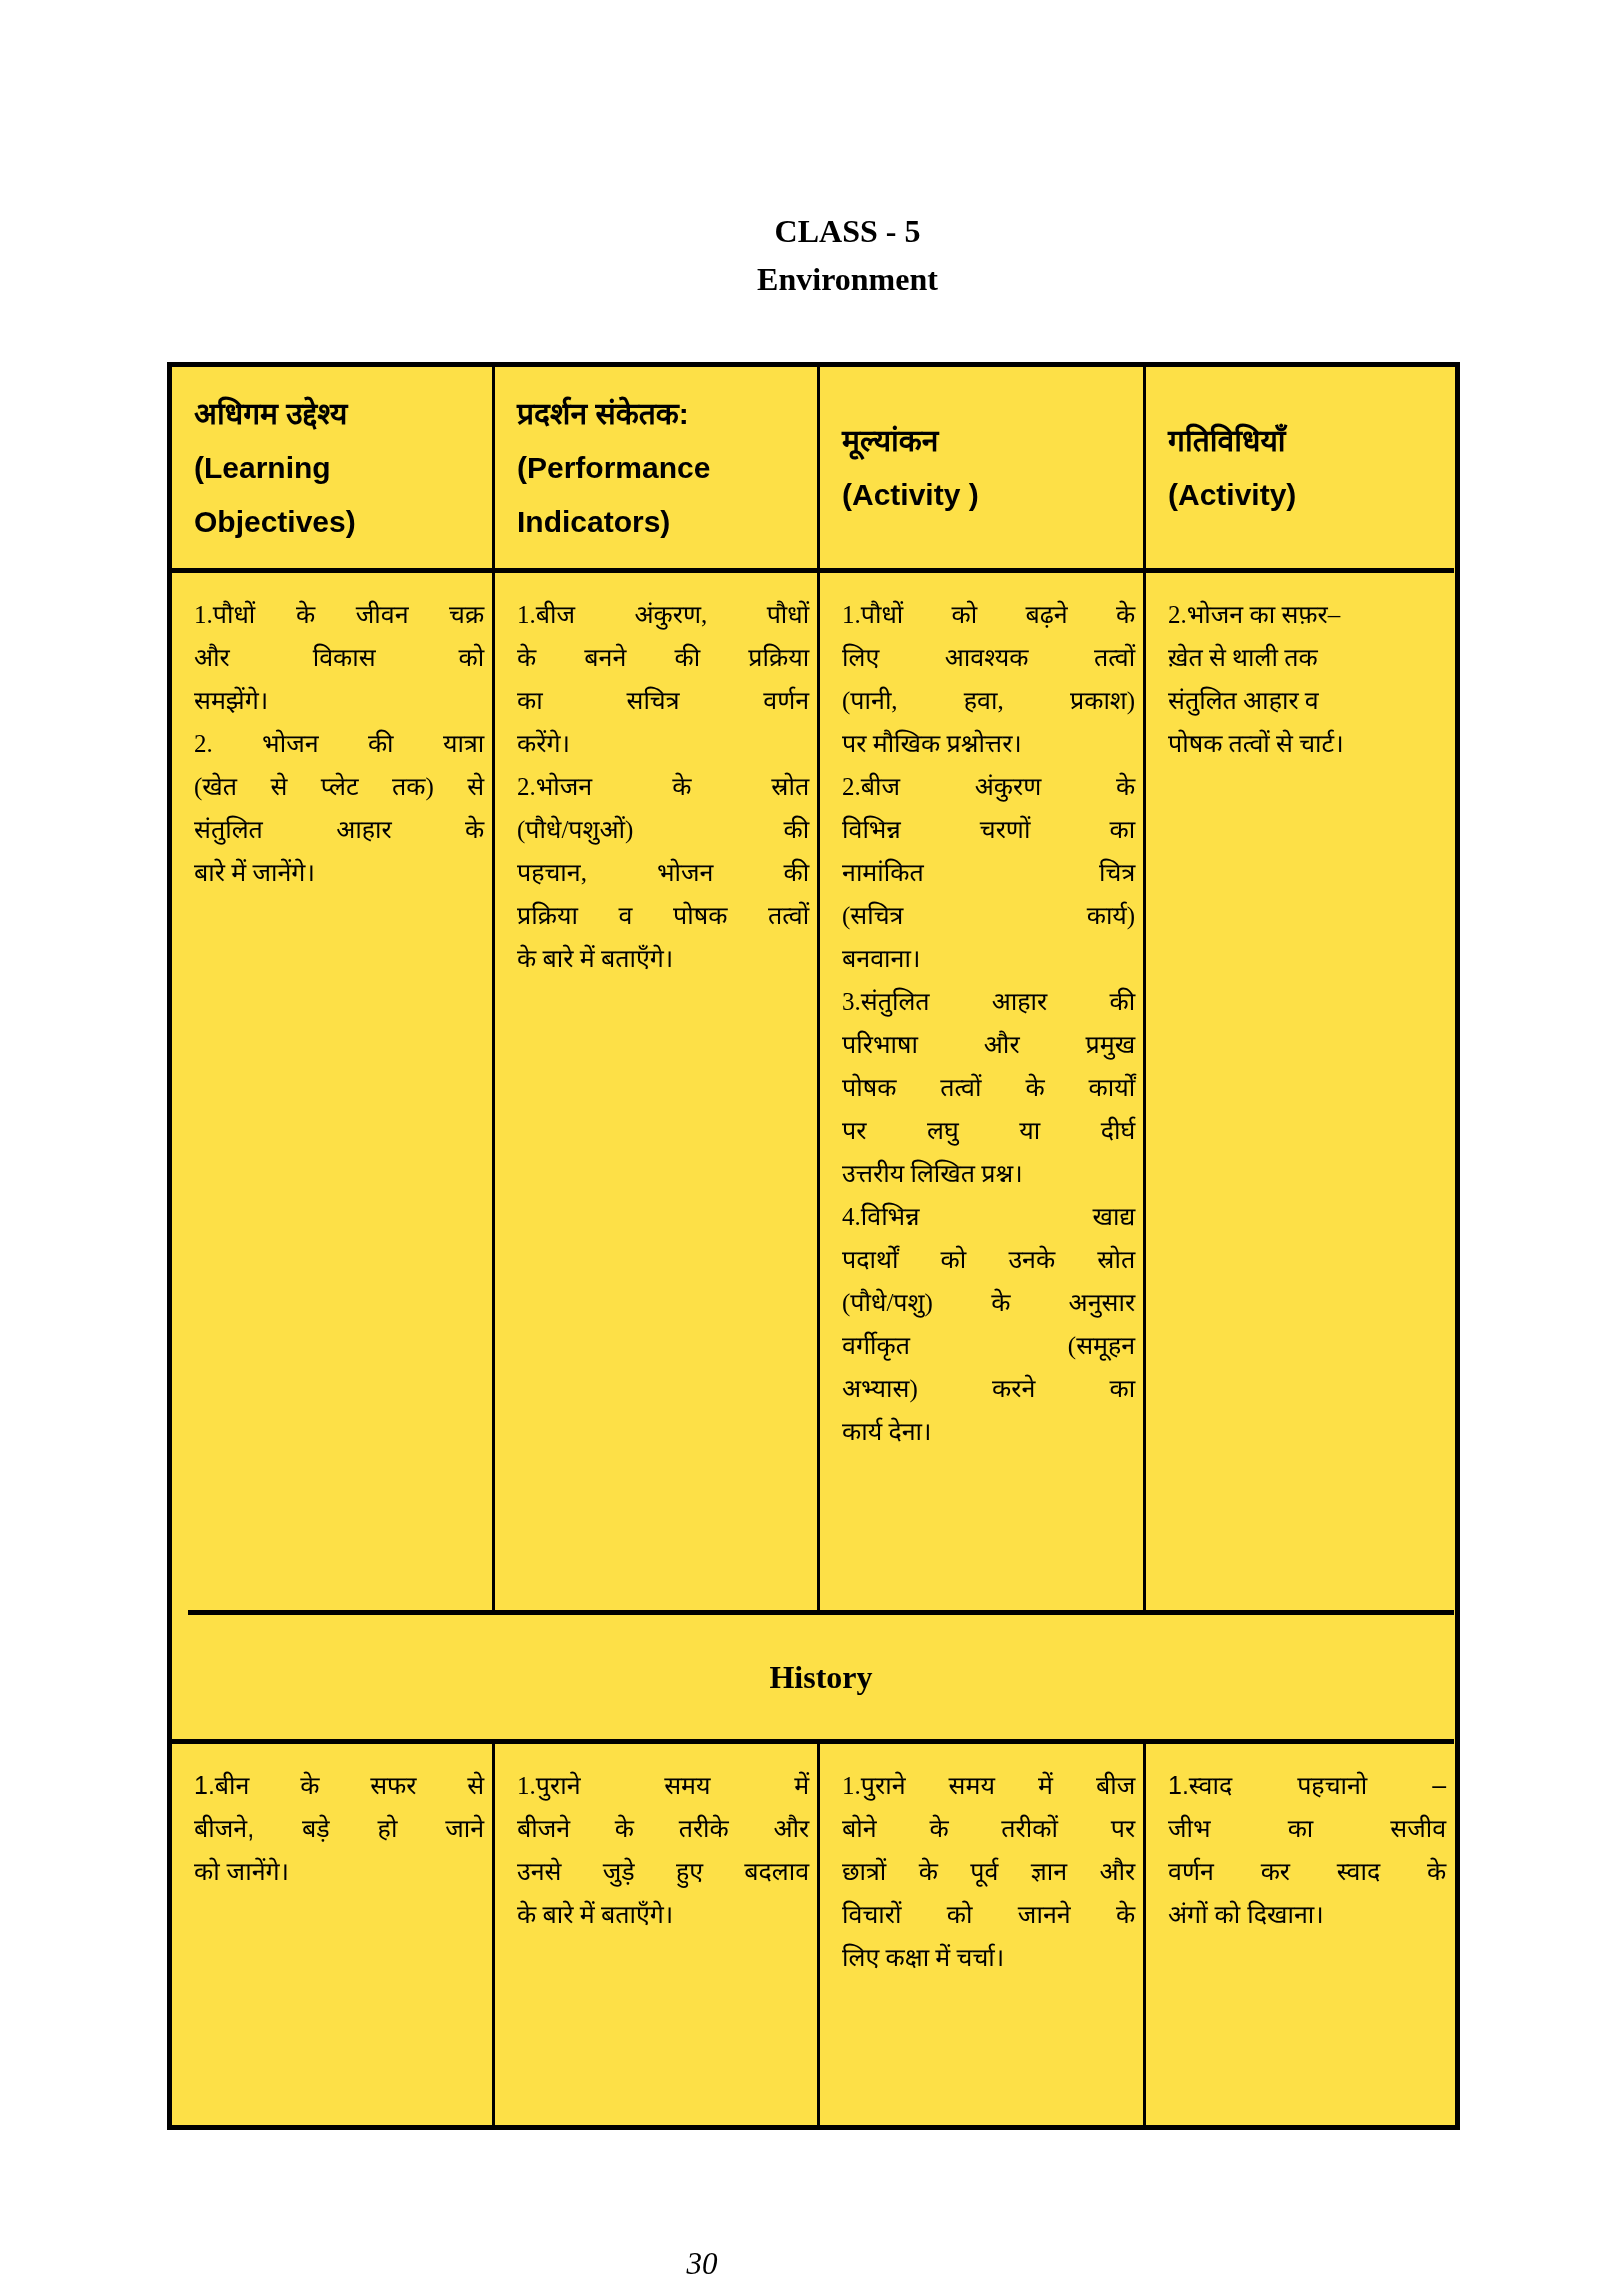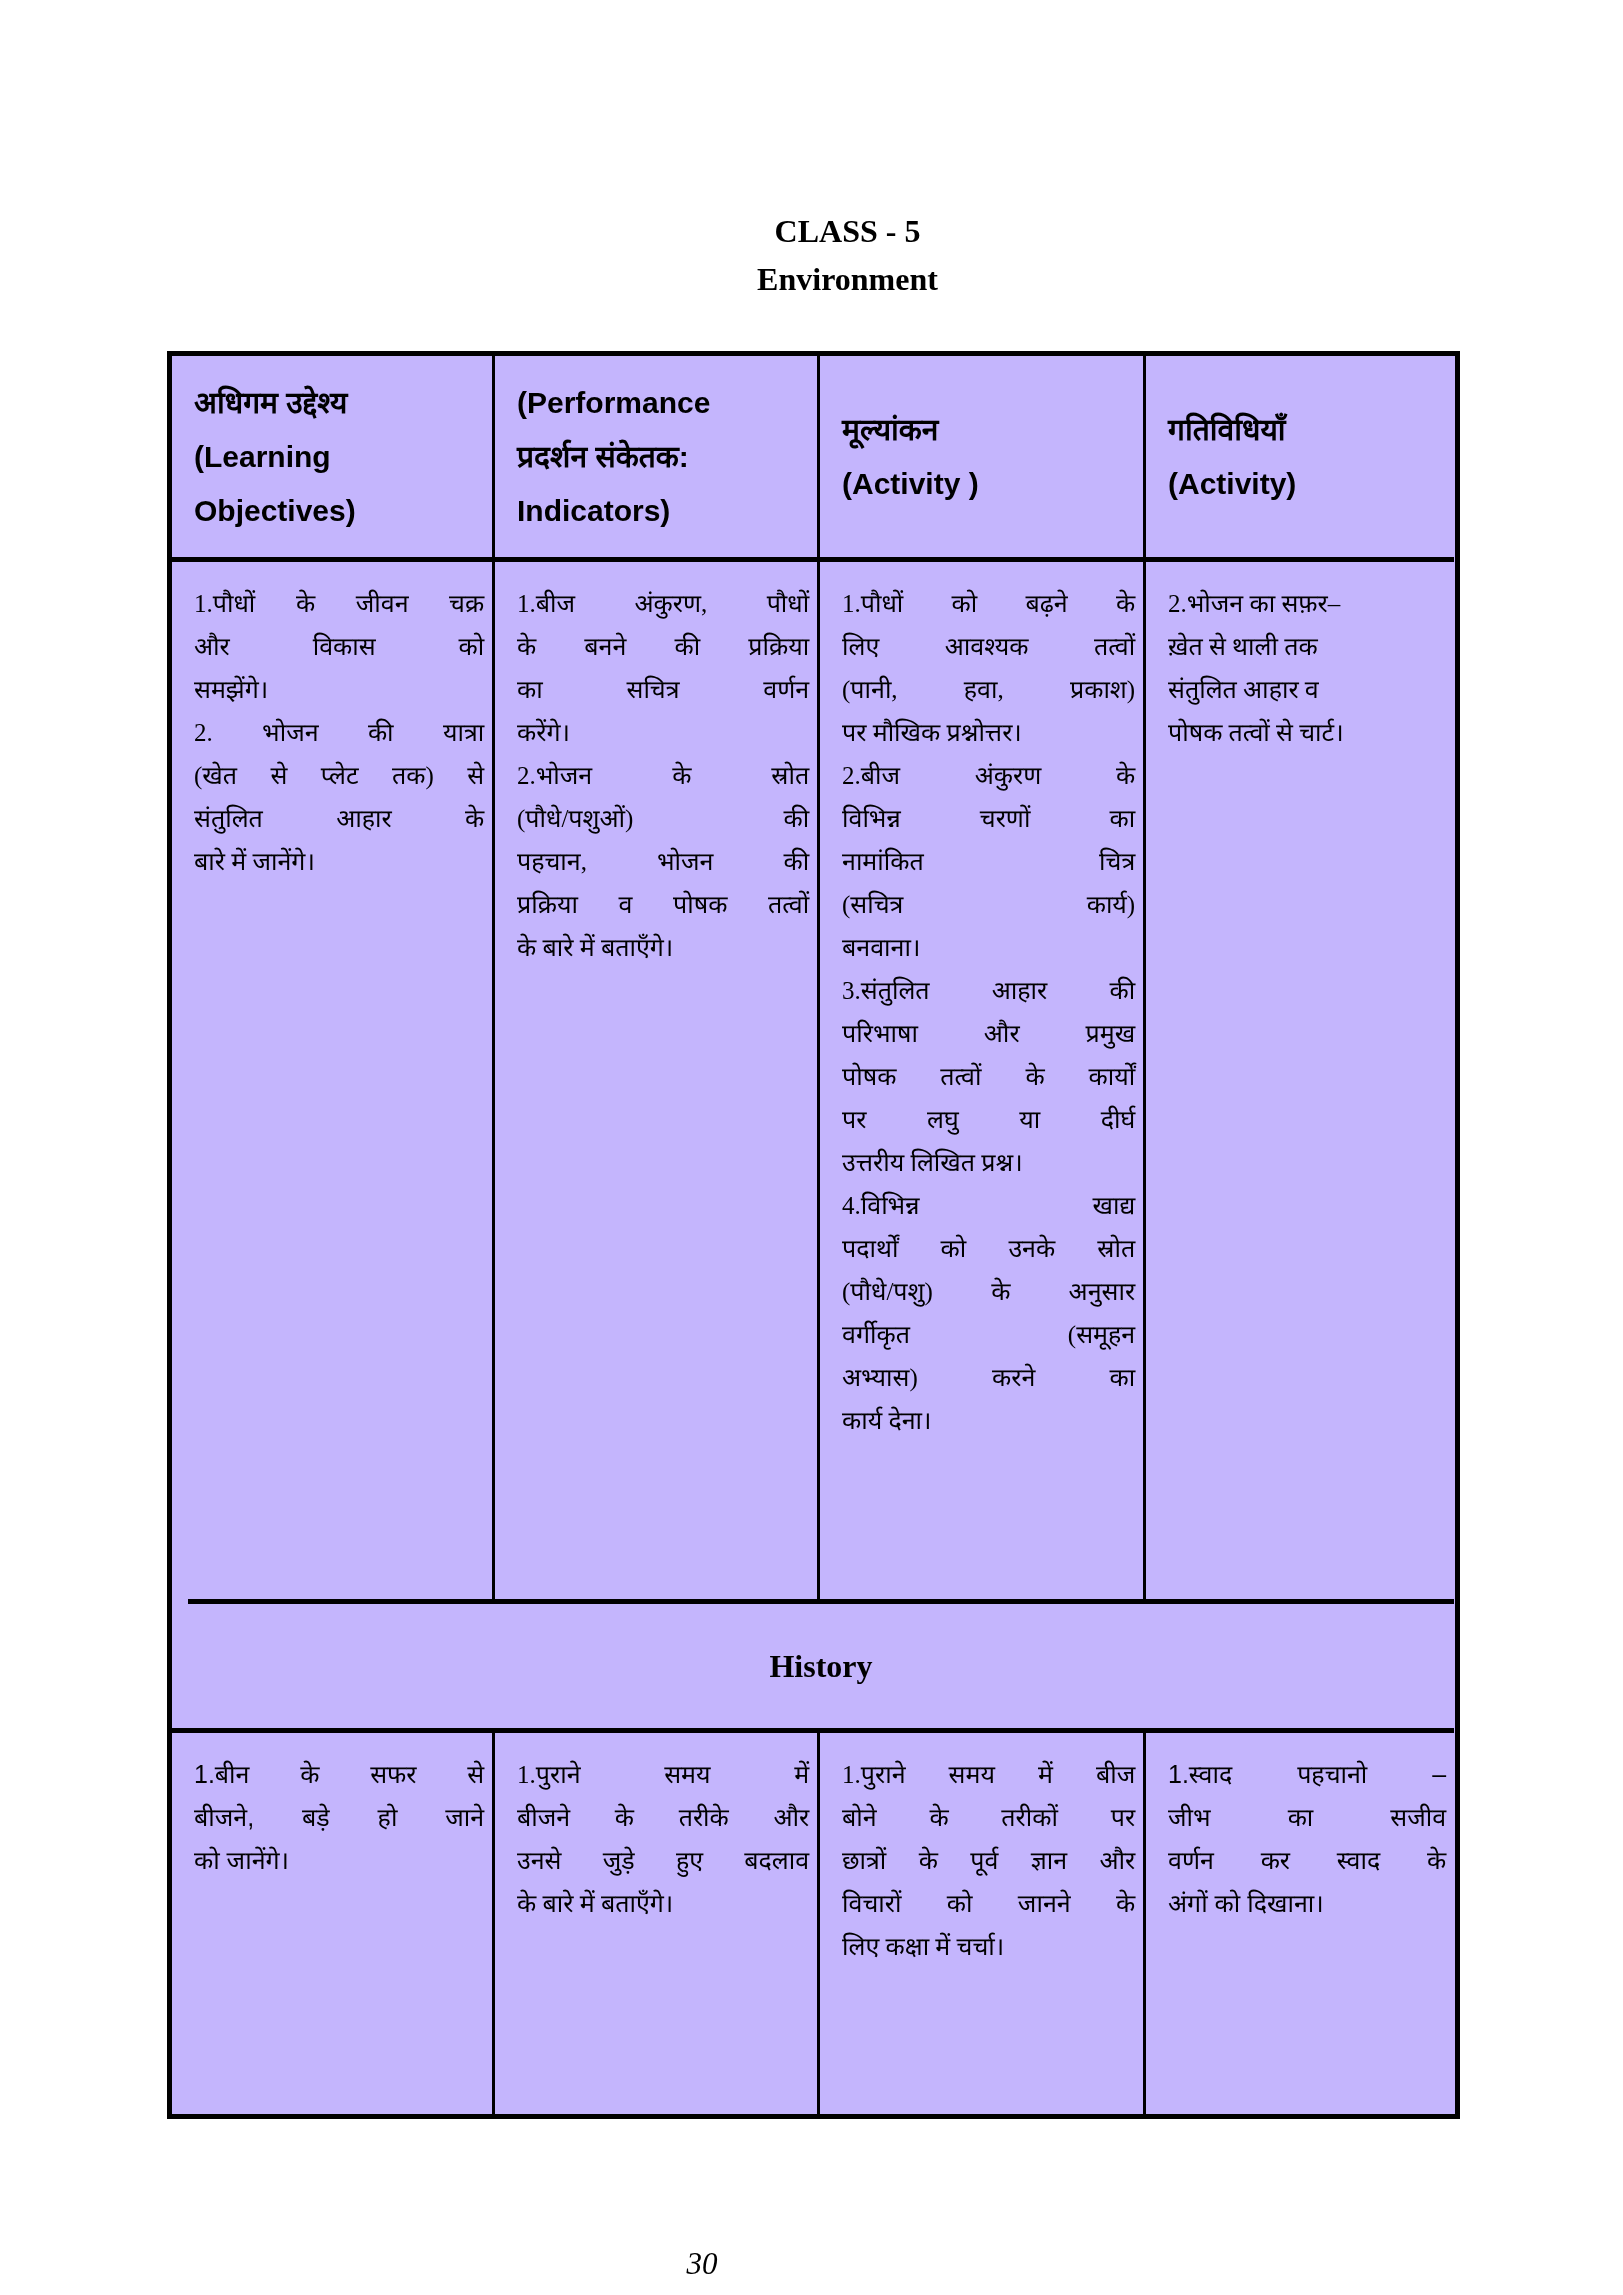--- a/index.html
+++ b/index.html
@@ -10,28 +10,28 @@
     font-family:"Liberation Serif","DejaVu Serif",serif;
   }
   .title-block {
     position:absolute; top:207px; left:0; width:1623px;
     text-align:center; font-weight:bold;
     font-size:32px; line-height:48px;
     font-family:"Liberation Serif","DejaVu Serif",serif;
     padding-left:36px;
   }
   .curriculum-table {
-    position:absolute; left:167px; top:351px;
+    position:absolute; left:167px; top:362px;
     width:1293px; height:1768px;
     box-sizing:border-box;
     border:5.9px solid #000;
     display:grid;
     grid-template-columns:320px 325px 326px 311px;
     grid-template-rows:201px 1042px 129px auto;
-    background:#c4b5fd;
+    background:#fde047;
   }
   .cell { box-sizing:border-box; overflow:hidden; }
   .bl { border-left:3.3px solid #000; }
   .bt { border-top:5.2px solid #000; }
   .header-cell {
     display:flex; flex-direction:column; justify-content:center;
     padding:3.9px 9.2px 3.9px 22px;
     font-family:"Liberation Sans","DejaVu Sans",sans-serif;
     font-weight:bold; font-size:30px; line-height:54px;
     text-align:left;
@@ -64,22 +64,22 @@
 </div>
 
 <div class="curriculum-table">
 
   <div class="cell header-cell">
       <div class="ln">अधिगम उद्देश्य</div>
       <div class="ln">(Learning</div>
       <div class="ln">Objectives)</div>
     </div>
   <div class="cell header-cell bl">
+      <div class="ln">प्रदर्शन संकेतक:</div>
       <div class="ln">(Performance</div>
-      <div class="ln">प्रदर्शन संकेतक:</div>
       <div class="ln">Indicators)</div>
     </div>
   <div class="cell header-cell bl">
       <div class="ln">मूल्यांकन</div>
       <div class="ln">(Activity )</div>
     </div>
   <div class="cell header-cell bl">
       <div class="ln">गतिविधियाँ</div>
       <div class="ln">(Activity)</div>
     </div>

